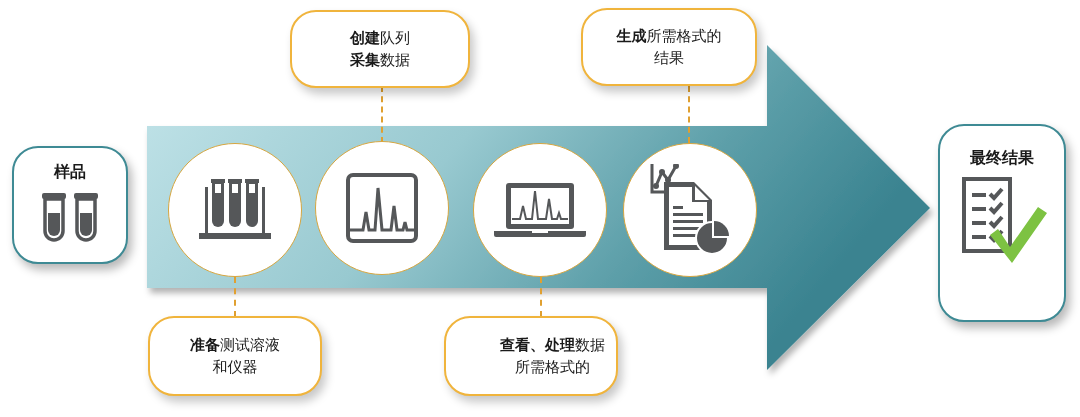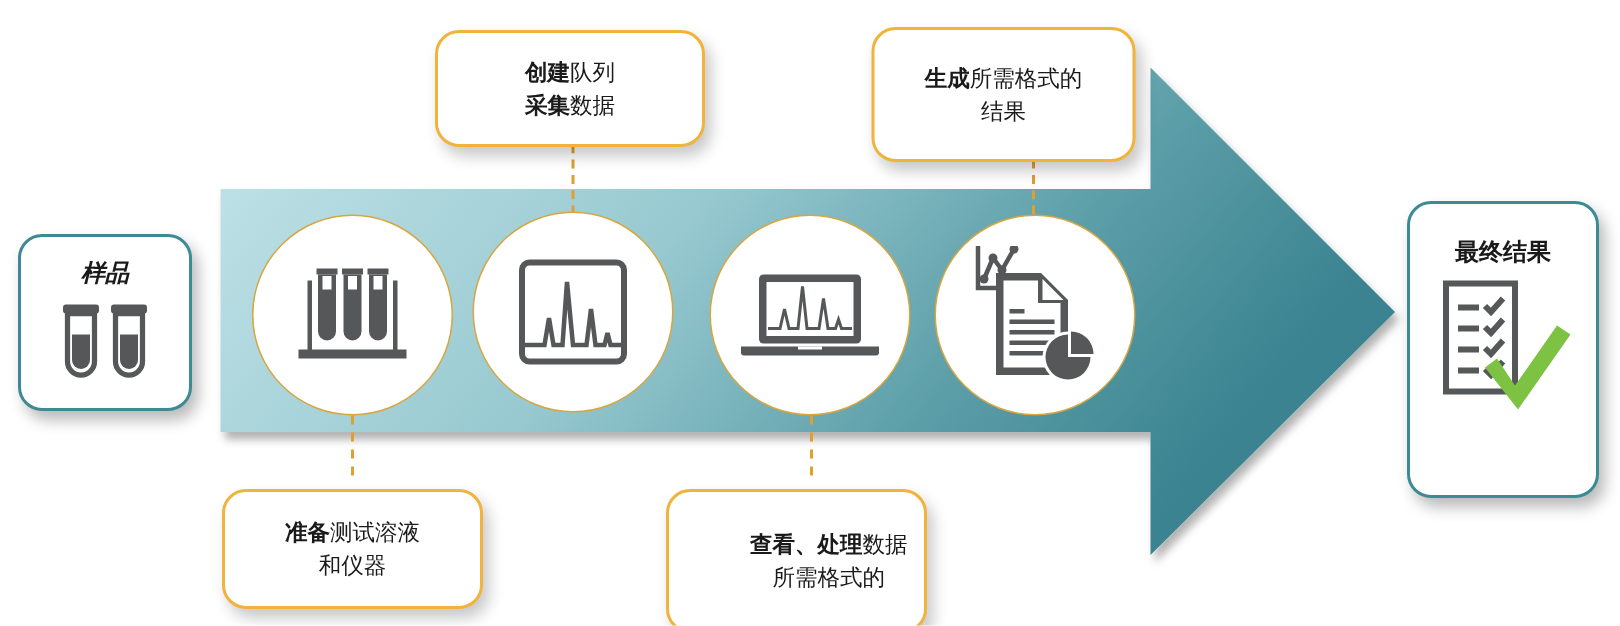--- a/index.html
+++ b/index.html
@@ -4,21 +4,21 @@
 <style>
   html, body { margin:0; padding:0; }
   body {
     width:1080px; height:417px; position:relative; overflow:hidden;
     background:#ffffff;
     font-family:"DejaVu Sans","Liberation Sans",sans-serif;
   }
   #arrow-svg { position:absolute; left:0; top:0; width:1080px; height:417px; }
   .card {
     position:absolute; background:#fff; box-sizing:border-box;
-    border-radius:16px; text-align:center; color:#1a1a1a;margin-top:10px;
+    border-radius:26px; text-align:center; color:#1a1a1a;
   }
   .teal-card { border:2px solid #3e8a94; box-shadow:4px 6px 10px rgba(0,0,0,0.28); }
   .gold-card {
     border:2px solid #f0b43c; box-shadow:4px 6px 10px rgba(0,0,0,0.22);
     display:flex; flex-direction:column; justify-content:center; align-items:center;
     font-size:15px; line-height:22px;
   }
   .card-title { font-size:16px; font-weight:bold; }
   .b { font-weight:bold; }
   .circle {
@@ -41,21 +41,21 @@
       <stop offset="0.75" stop-color="#5d9fa9"></stop>
       <stop offset="1" stop-color="#3a8390"></stop>
     </linearGradient>
     <filter id="arrowShadow" x="-5%" y="-5%" width="115%" height="120%">
       <feDropShadow dx="3" dy="5" stdDeviation="3" flood-color="#000" flood-opacity="0.3"></feDropShadow>
     </filter>
   </defs>
   <polygon points="147,126 767,126 767,45 930,208 767,370 767,288 147,288" fill="url(#arrowGrad)" filter="url(#arrowShadow)"></polygon>
 </svg>
 
-<div class="card teal-card" style="left:12px; top:146px; width:116px; height:118px;font-style:italic;">
+<div class="card teal-card" style="left:12px; top:146px; width:116px; height:118px;">
   <div class="card-title" style="margin-top:14px;">样品</div>
   <svg width="64" height="52" viewBox="0 0 64 52" style="margin-top:8px;">
     <g fill="#555759">
       <rect x="4" y="2" width="24" height="6" rx="2"></rect>
       <path d="M7 8 h18 v32 a9 9 0 0 1 -18 0 z" fill="none" stroke="#555759" stroke-width="3.5"></path>
       <path d="M10 22 h12 v17 a6 6 0 0 1 -12 0 z"></path>
       <rect x="36" y="2" width="24" height="6" rx="2"></rect>
       <path d="M39 8 h18 v32 a9 9 0 0 1 -18 0 z" fill="none" stroke="#555759" stroke-width="3.5"></path>
       <path d="M42 22 h12 v17 a6 6 0 0 1 -12 0 z"></path>
     </g>
@@ -160,25 +160,25 @@
 
 <div class="card gold-card" style="left:290px; top:10px; width:180px; height:78px;">
   <div>
     <span class="b">创建</span><span>队列</span>
   </div>
   <div>
     <span class="b">采集</span><span>数据</span>
   </div>
 </div>
 
-<div class="card gold-card" style="left:444px; top:316px; width:174px; height:96px;padding-left:43px;">
+<div class="card gold-card" style="left:444px; top:316px; width:174px; height:80px;padding-left:43px;">
   <div>
     <span class="b">查看、处理</span><span>数据</span>
   </div>
   <div>所需格式的</div>
 </div>
 
-<div class="card gold-card" style="left:581px; top:8px; width:176px; height:90px;">
+<div class="card gold-card" style="left:581px; top:8px; width:176px; height:78px;">
   <div>
     <span class="b">生成</span><span>所需格式的</span>
   </div>
   <div>结果</div>
 </div>
 
 </body></html>

